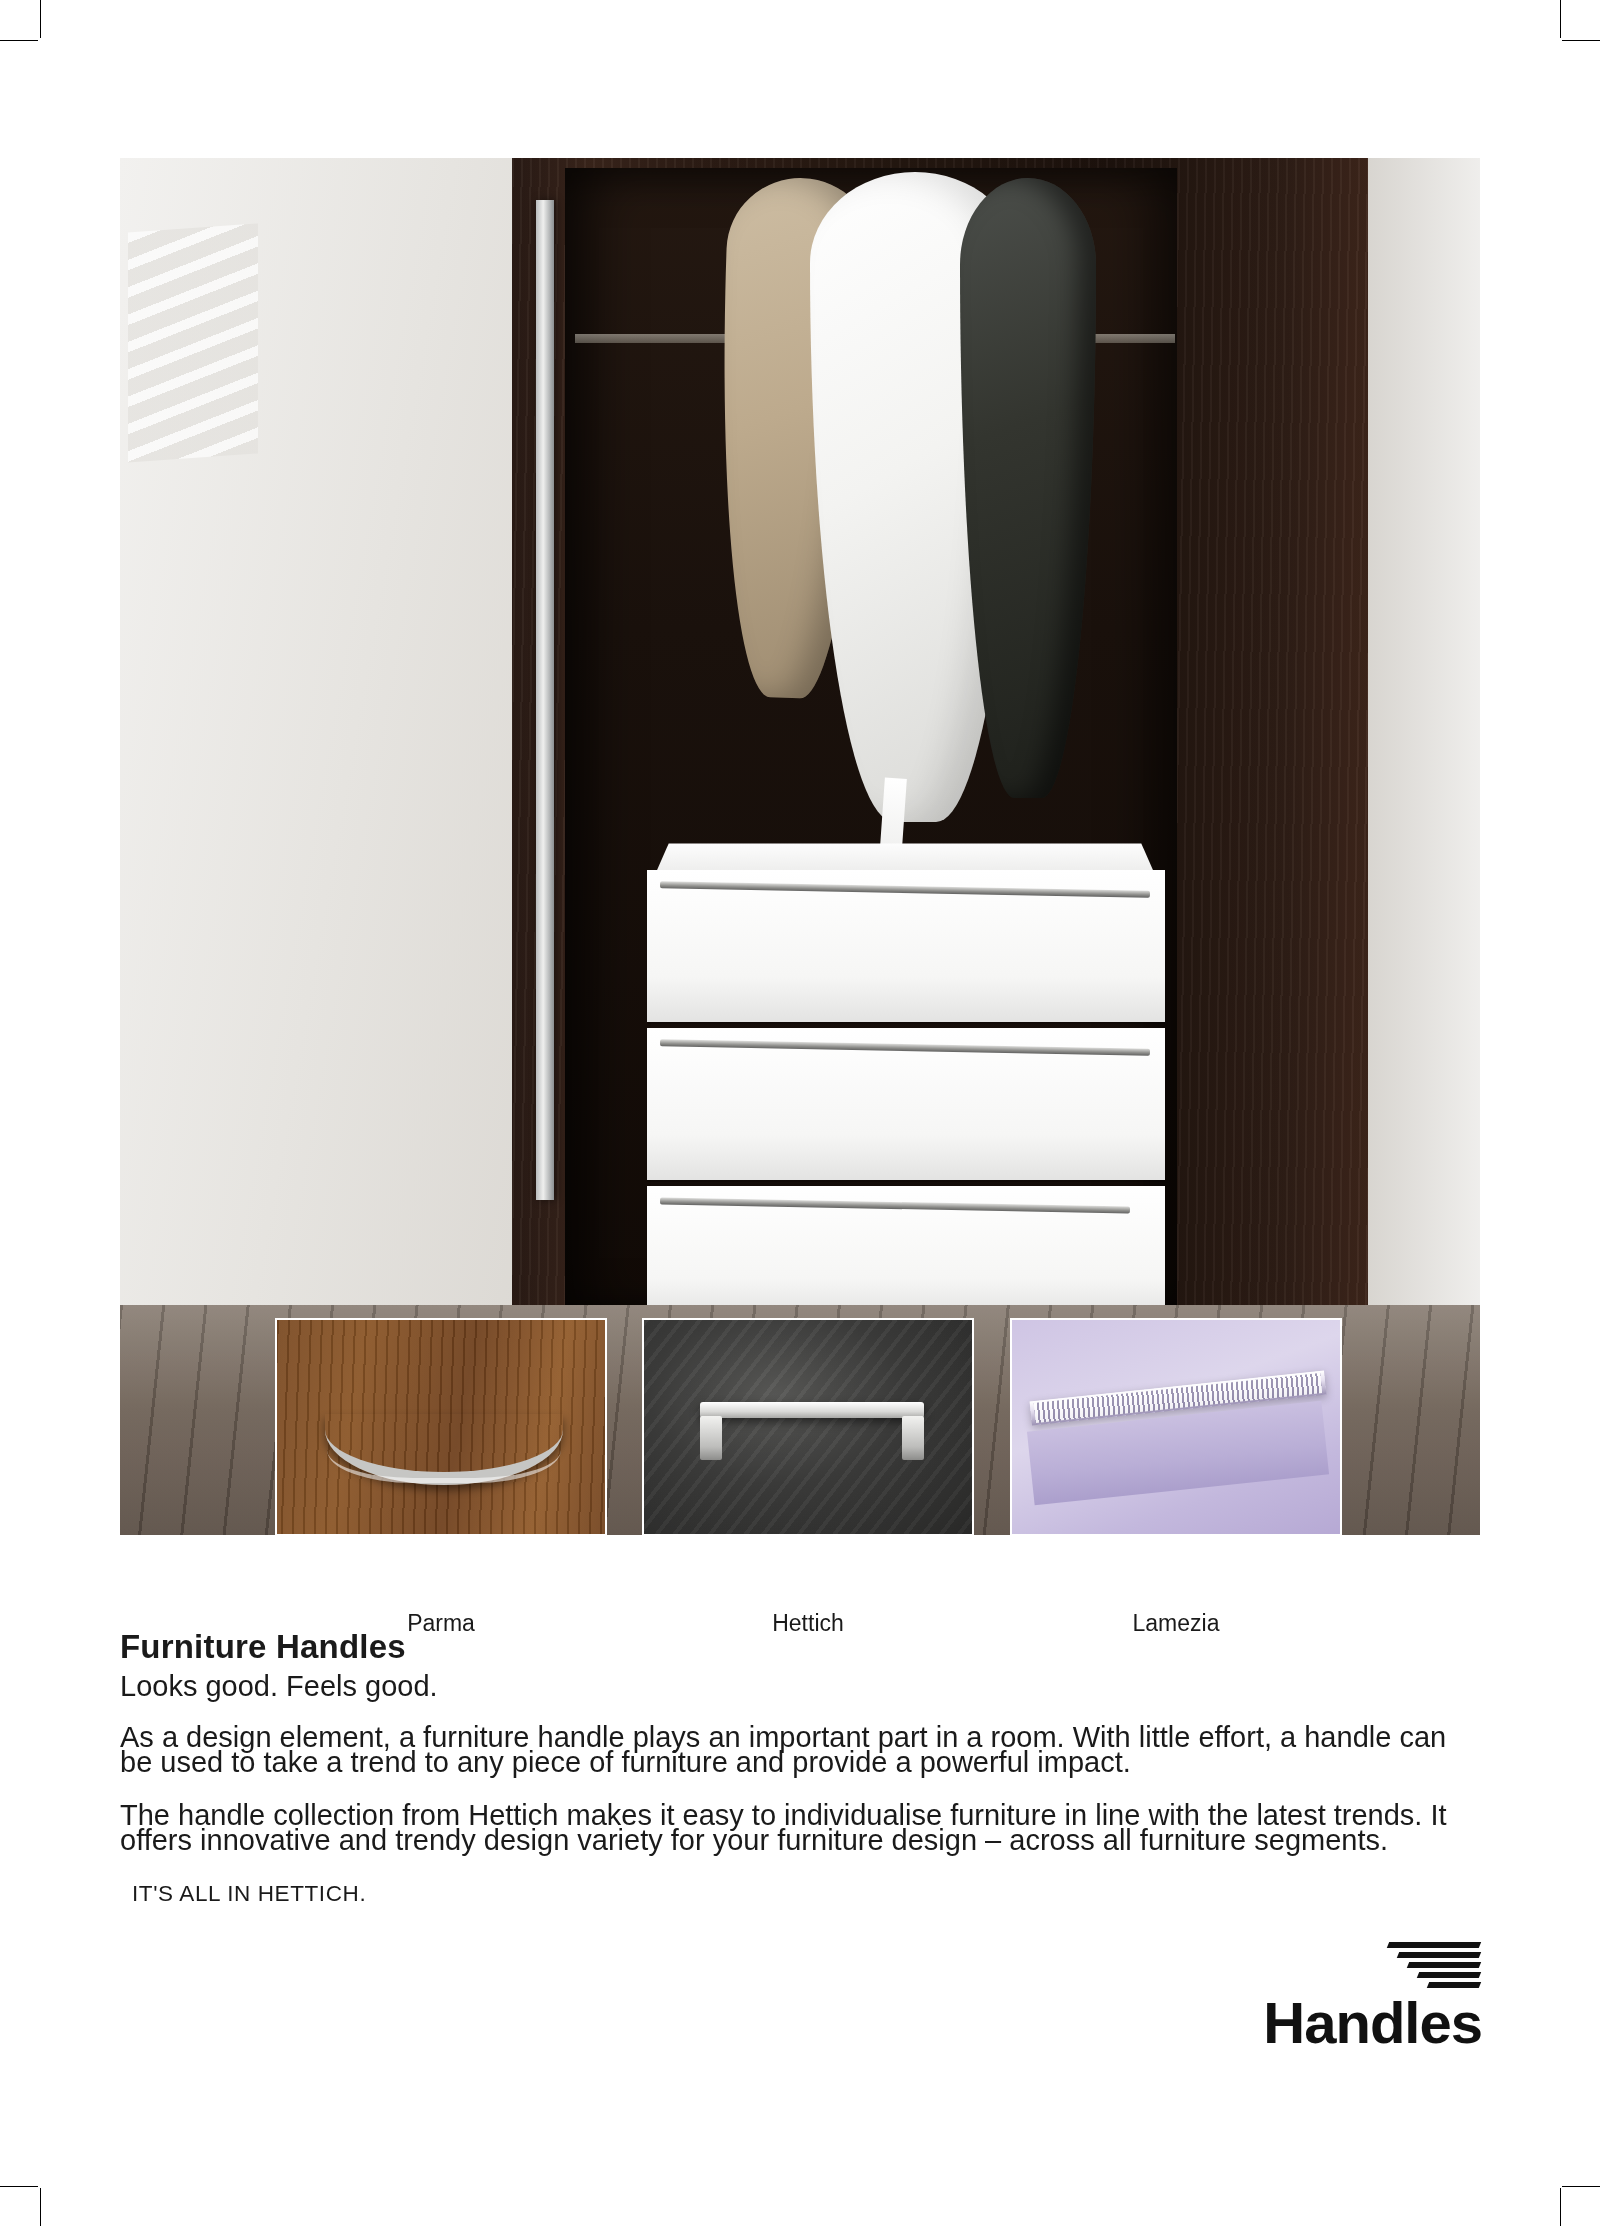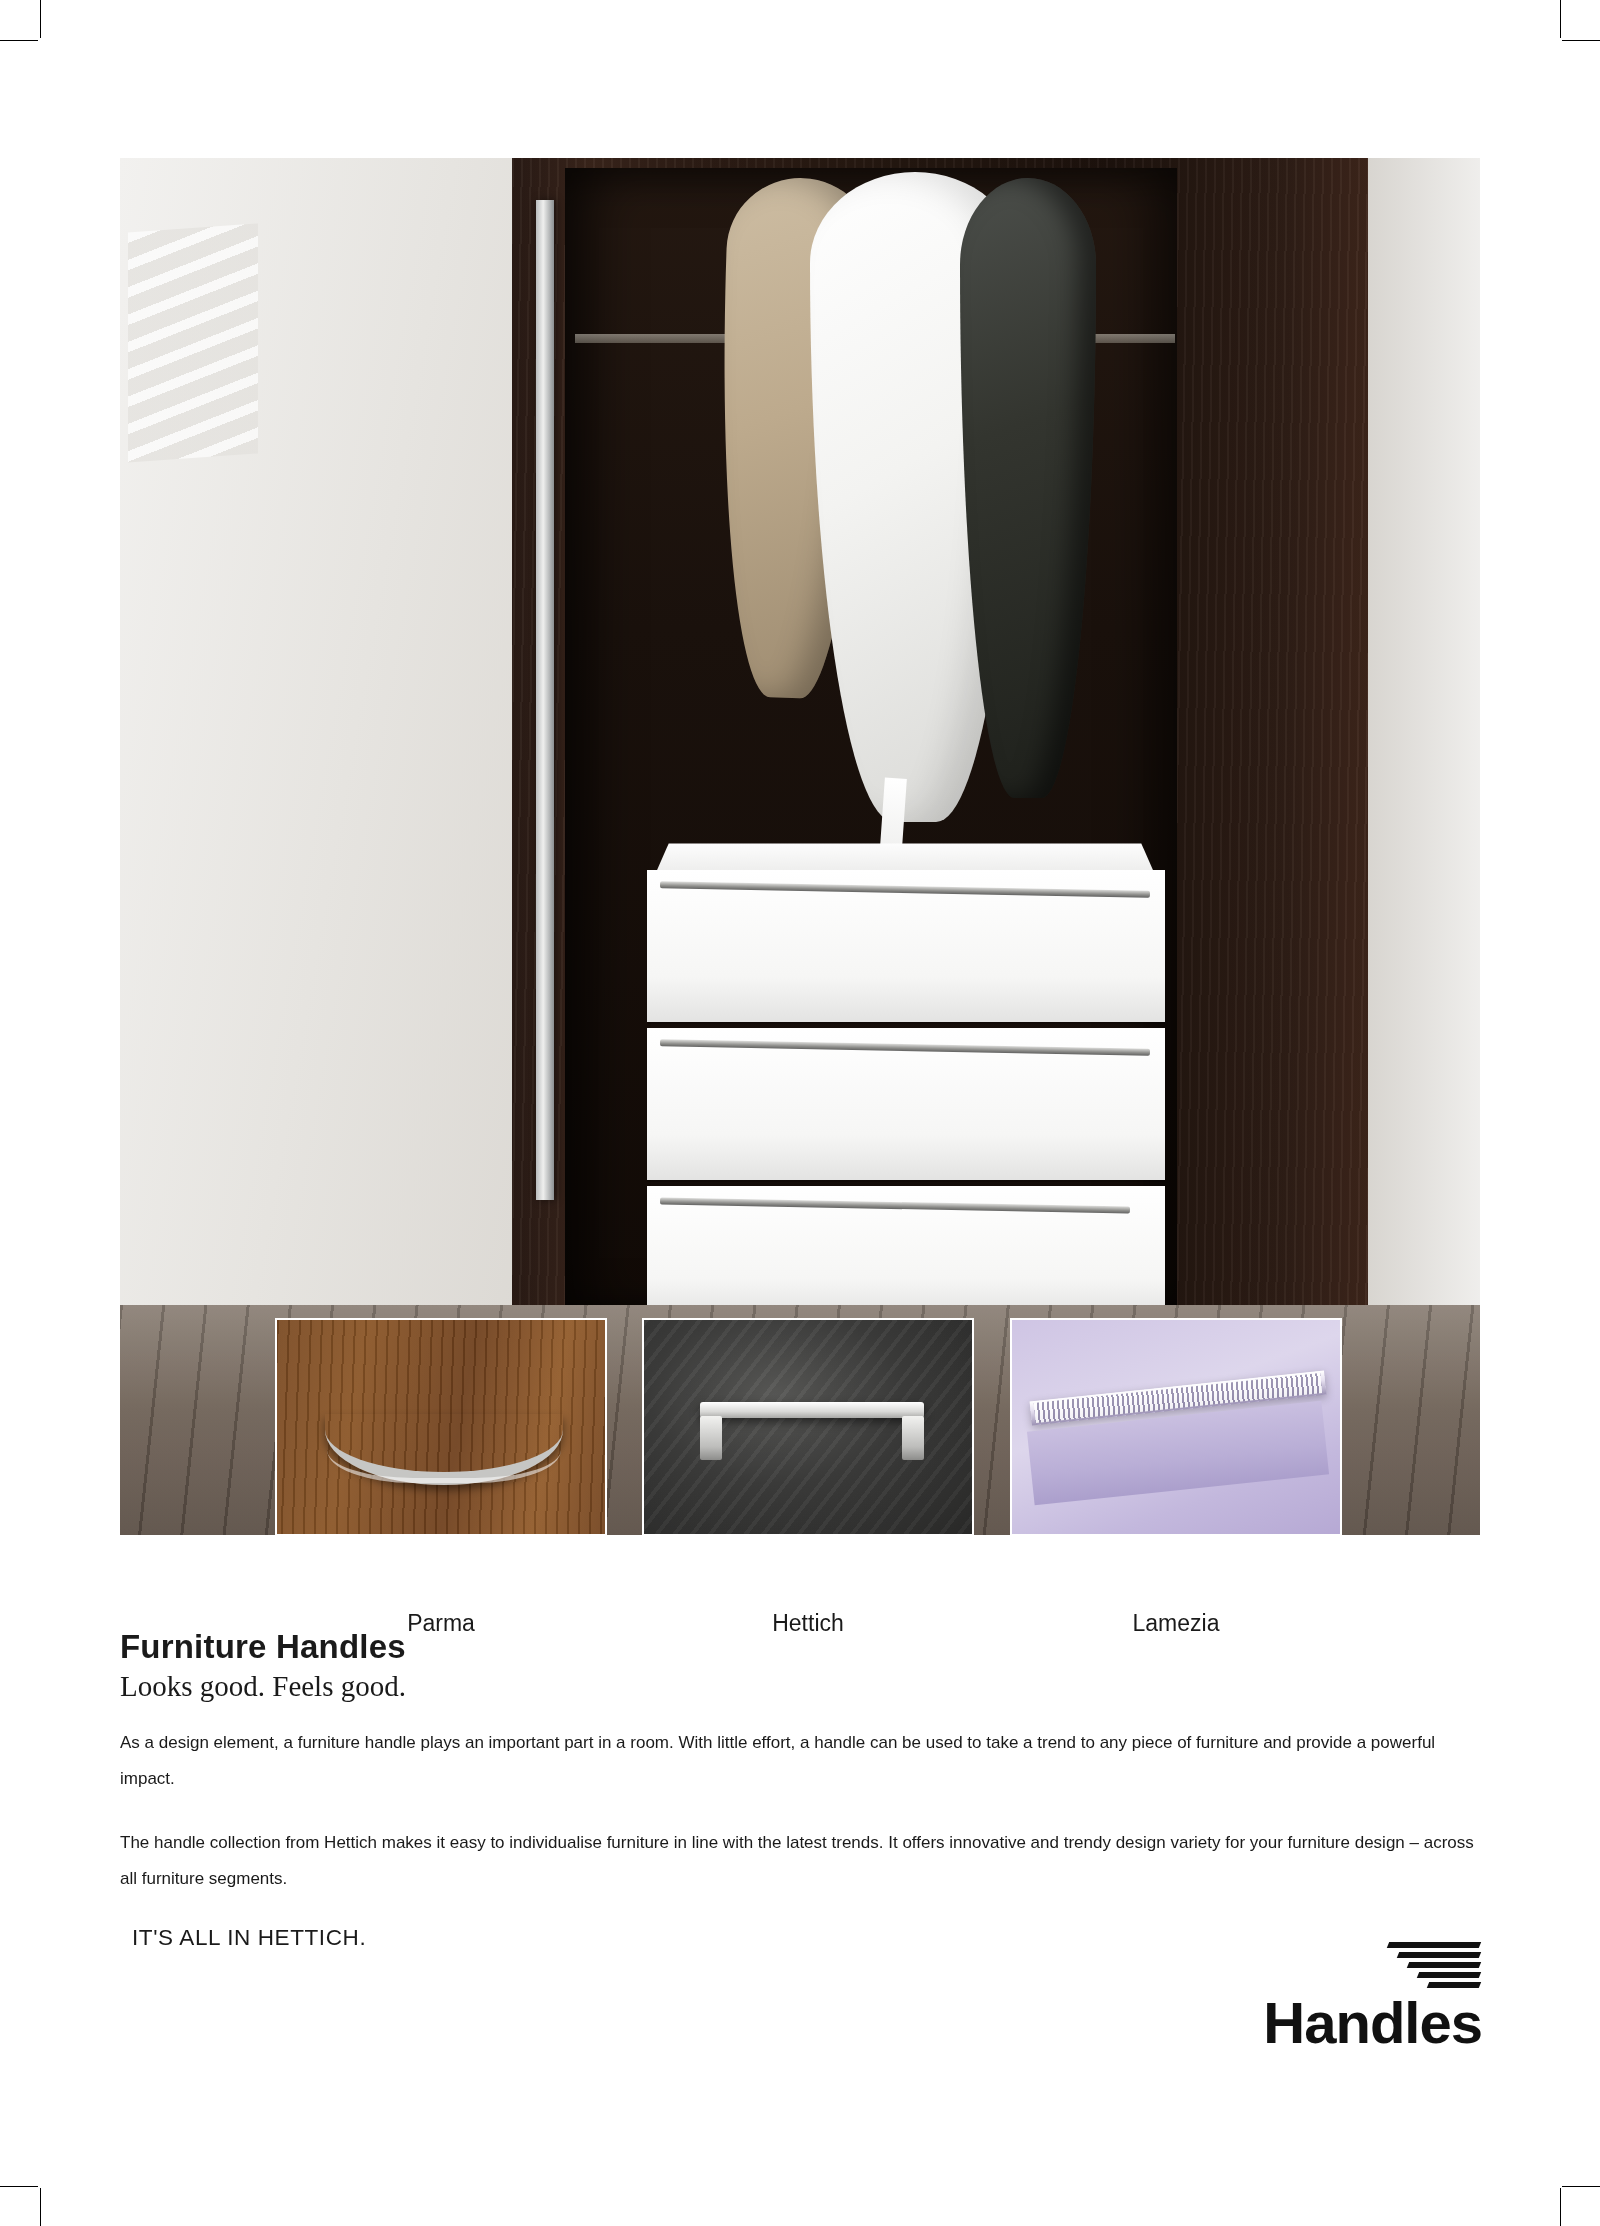--- a/index.html
+++ b/index.html
@@ -260,25 +260,24 @@
   .title {
     font-size: 33px;
     font-weight: bold;
     letter-spacing: .2px;
     margin: 16px 0 4px 0;
   }
   .subtitle {
     font-size: 29px;
     font-weight: normal;
     margin: 0 0 22px 0;
-    font-family: Liberation Serif, serif;
   }
   .para {
-    font-size: 17px;
-    line-height: 36px;
+    font-size: 29px;
+    line-height: 25px;
     margin: 0 0 28px 0;
     max-width: 1355px;
   }
   .tagline {
     font-size: 22.5px;
     letter-spacing: .6px;
     margin: 12px;
   }
 
   

